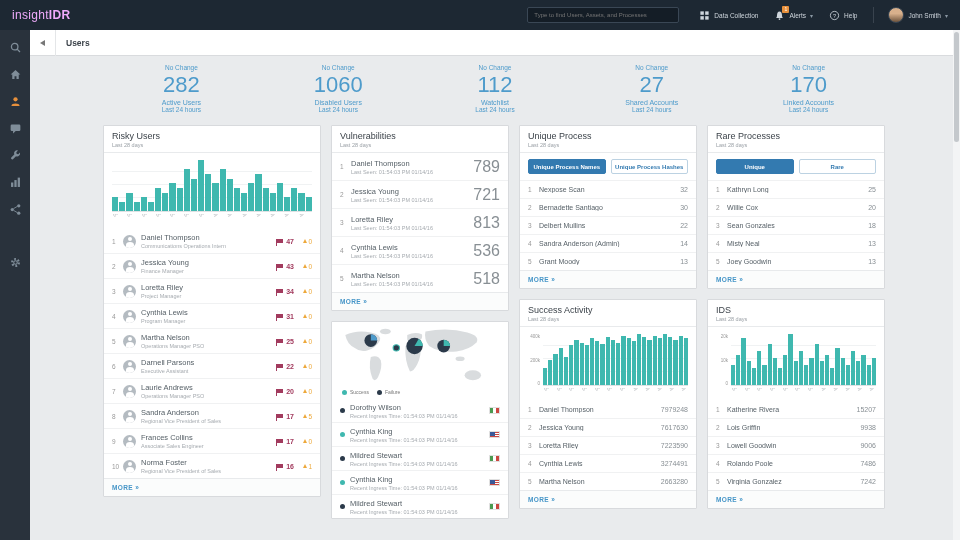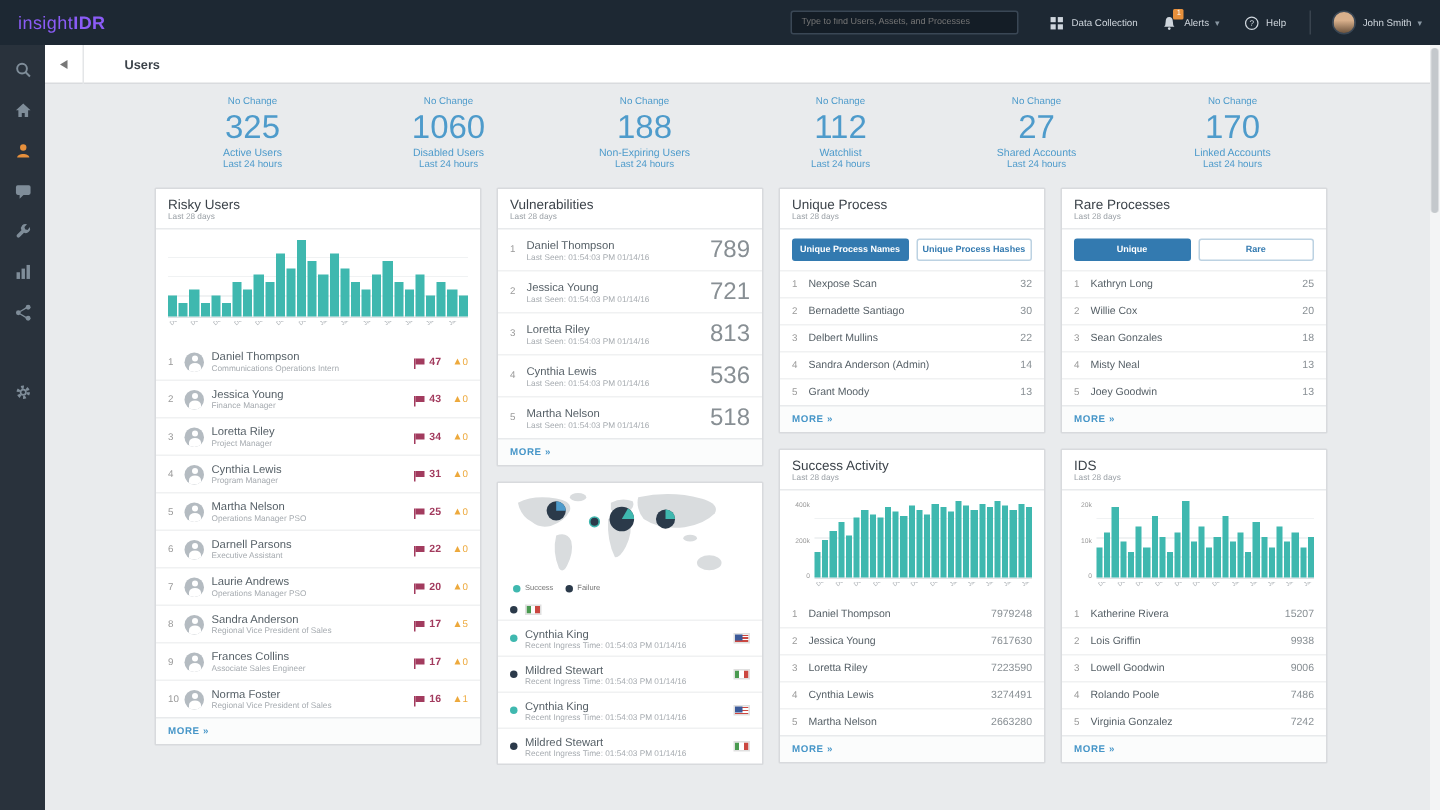--- a/index.html
+++ b/index.html
@@ -1,40 +1,40 @@
 <!DOCTYPE html>
 <html><head>
 <meta charset="utf-8">
 <style>
 *{margin:0;padding:0;box-sizing:border-box}
 html,body{width:960px;height:540px;overflow:hidden;font-family:"Liberation Sans",sans-serif;background:#e9ebed;color:#444}
 
 
 .topbar{position:fixed;top:0;left:0;right:0;height:30px;background:#1d2833;display:flex;align-items:center;padding:0 12px;z-index:20}
-.logo{font-size:12px;color:#8b5cf6;letter-spacing:.3px;cursor:pointer}
+.logo{font-size:12px;color:#f0abfc;letter-spacing:.3px;cursor:pointer}
 .logo b{font-weight:bold}
 .tb-search{margin-left:auto;margin-right:20px;width:152px;height:16px;background:#141d26;border:1px solid #3a4755;border-radius:2px;color:#9aa7b2;font-size:6px;padding:0 6px;font-family:inherit;outline:none}
 .tb-item{display:flex;align-items:center;gap:4px;color:#cfd6dd;font-size:6.5px;margin-right:16px;position:relative;cursor:pointer}
 .tb-item svg{display:block}
 .caret{font-size:6px;color:#8a97a3}
 .badge{position:absolute;top:-4px;left:8px;background:#e7903c;color:#fff;font-size:5px;padding:0 2px;border-radius:1px;line-height:7px}
 .tb-divider{width:1px;height:16px;background:#39434e;margin-right:14px}
 .tb-avatar{width:16px;height:16px;border-radius:50%;background:linear-gradient(#d8b08c 40%,#6e543d);display:inline-block;border:1px solid #3a4755}
 
 
 .sidebar{position:fixed;top:30px;left:0;bottom:0;width:30px;background:#29323c;z-index:15;display:flex;flex-direction:column;align-items:center;padding-top:8px}
 .sb-icon{width:22px;height:22px;display:flex;align-items:center;justify-content:center;color:#7f8d99;margin-bottom:5px;cursor:pointer;border-radius:2px}
 .sb-icon.active{color:#e7903c}
 .sb-icon.gear{margin-top:26px}
 
 
 .crumbbar{position:fixed;top:30px;left:30px;right:0;height:26px;background:#fff;border-bottom:1px solid #d9dbde;display:flex;align-items:center;z-index:10}
 .back{width:26px;height:26px;border-right:1px solid #e4e6e8;display:flex;align-items:center;justify-content:center;cursor:pointer}
 .tri-left{width:0;height:0;border-top:3.5px solid transparent;border-bottom:3.5px solid transparent;border-right:5px solid #777}
-.crumb-title{font-size:8.5px;font-weight:bold;color:#3c434a;margin-left:27px}
+.crumb-title{font-size:8.5px;font-weight:bold;color:#3c434a;margin-left:10px}
 
 
 .content{margin-left:30px;padding-top:60px}
 .container{width:784px;margin:0 auto}
 
 
 .stats{display:flex;padding:4px 0 12px}
 .stat{flex:1;text-align:center;cursor:pointer}
 .s-change{font-size:6.5px;color:#4e9bcb;height:9px}
 .s-value{font-size:22px;color:#4e9bcb;line-height:1.1}
@@ -209,34 +209,28 @@
 <div class="scrollbar">
     <div class="scroll-thumb"></div>
   </div>
 
 <div class="content">
 <div class="container">
 
   <div class="stats">
     <div class="stat">
           <div class="s-change">No Change</div>
-          <div class="s-value">325</div>
+          <div class="s-value">282</div>
           <div class="s-label">Active Users</div>
           <div class="s-period">Last 24 hours</div>
         </div>
     <div class="stat">
           <div class="s-change">No Change</div>
           <div class="s-value">1060</div>
           <div class="s-label">Disabled Users</div>
-          <div class="s-period">Last 24 hours</div>
-        </div>
-    <div class="stat">
-          <div class="s-change">No Change</div>
-          <div class="s-value">188</div>
-          <div class="s-label">Non-Expiring Users</div>
           <div class="s-period">Last 24 hours</div>
         </div>
     <div class="stat">
           <div class="s-change">No Change</div>
           <div class="s-value">112</div>
           <div class="s-label">Watchlist</div>
           <div class="s-period">Last 24 hours</div>
         </div>
     <div class="stat">
           <div class="s-change">No Change</div>
@@ -546,20 +540,24 @@
           </svg>
           <div class="legend">
             <span class="dot dot-success"></span>
                 <span>Success</span>
             <span class="dot dot-failure" style="margin-left:5px"></span>
                 <span>Failure</span>
           </div>
         </div>
         <div class="i-row">
               <span class="dot dot-failure"></span>
+              <div class="uinfo">
+                <div class="uname">Dorothy Wilson</div>
+                <div class="urole">Recent Ingress Time: 01:54:03 PM 01/14/16</div>
+              </div>
               <span class="flag flag-it"></span>
             </div>
         <div class="i-row">
               <span class="dot dot-success"></span>
               <div class="uinfo">
                 <div class="uname">Cynthia King</div>
                 <div class="urole">Recent Ingress Time: 01:54:03 PM 01/14/16</div>
               </div>
               <span class="flag flag-us"></span>
             </div>

